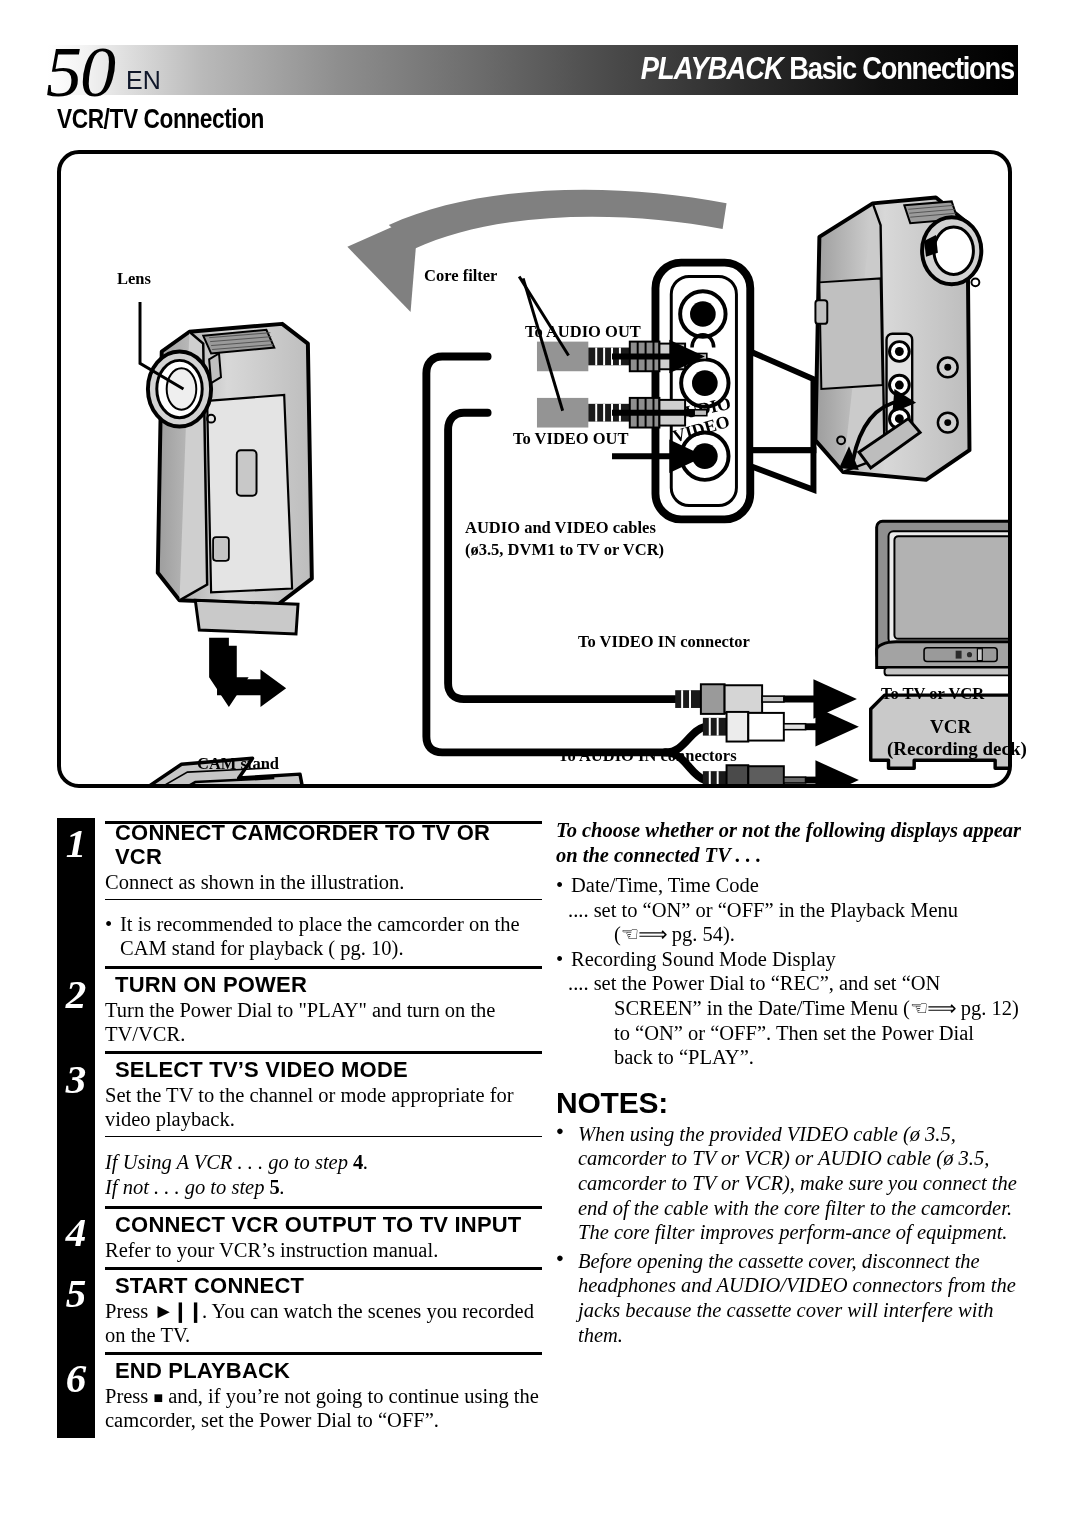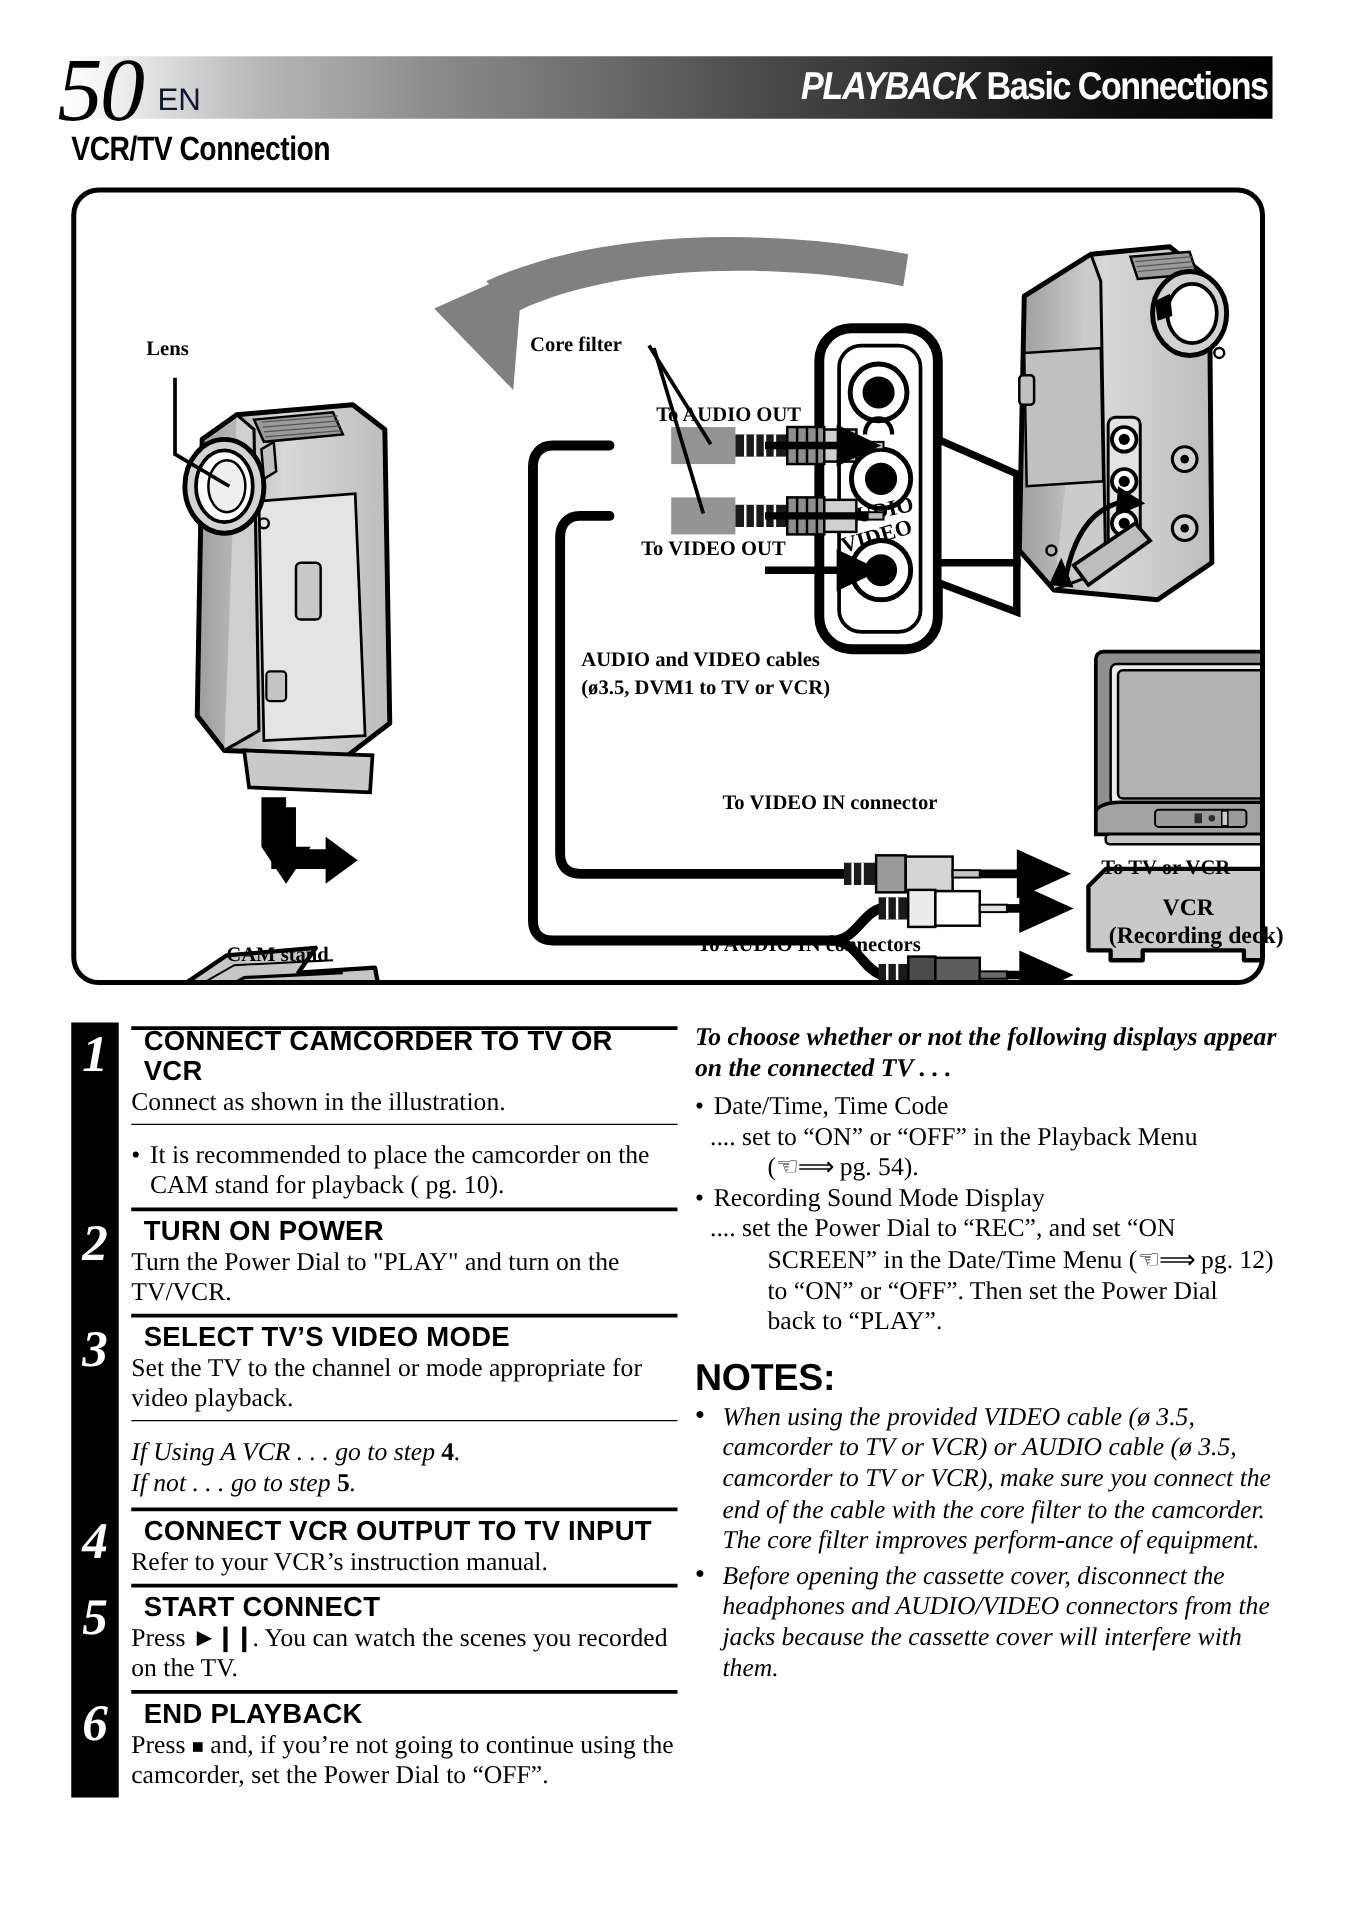--- a/index.html
+++ b/index.html
@@ -507,21 +507,21 @@
   </svg>
 
   <div class="dlabel" style="left:56px;  top:115px;">Lens</div>
   <div class="dlabel" style="left:363px; top:112px;">Core filter</div>
   <div class="dlabel" style="left:452px; top:168px;margin-left:12px;">To AUDIO OUT</div>
   <div class="dlabel" style="left:452px; top:275px;">To VIDEO OUT</div>
   <div class="dlabel" style="left:404px; top:364px;">AUDIO and VIDEO cables</div>
   <div class="dlabel" style="left:404px; top:386px;">(ø3.5, DVM1 to TV or VCR)</div>
   <div class="dlabel" style="left:517px; top:478px;">To VIDEO IN connector</div>
   <div class="dlabel" style="left:497px; top:592px;">To AUDIO IN connectors</div>
-  <div class="dlabel" style="left:120px; top:600px;">CAM stand</div>
+  <div class="dlabel" style="left:136px; top:600px;">CAM stand</div>
   <div class="dlabel" style="left:820px; top:530px;">To TV or VCR</div>
   <div class="dlabel" style="left:869px; top:562px; font-size:19px;">VCR</div>
   <div class="dlabel" style="left:826px; top:584px; font-size:19px;">(Recording deck)</div>
 </div>
 
 <div id="steps-col">
   <div id="num-rail"></div>
 
   <div class="step">
     <div class="step-rule"></div>

